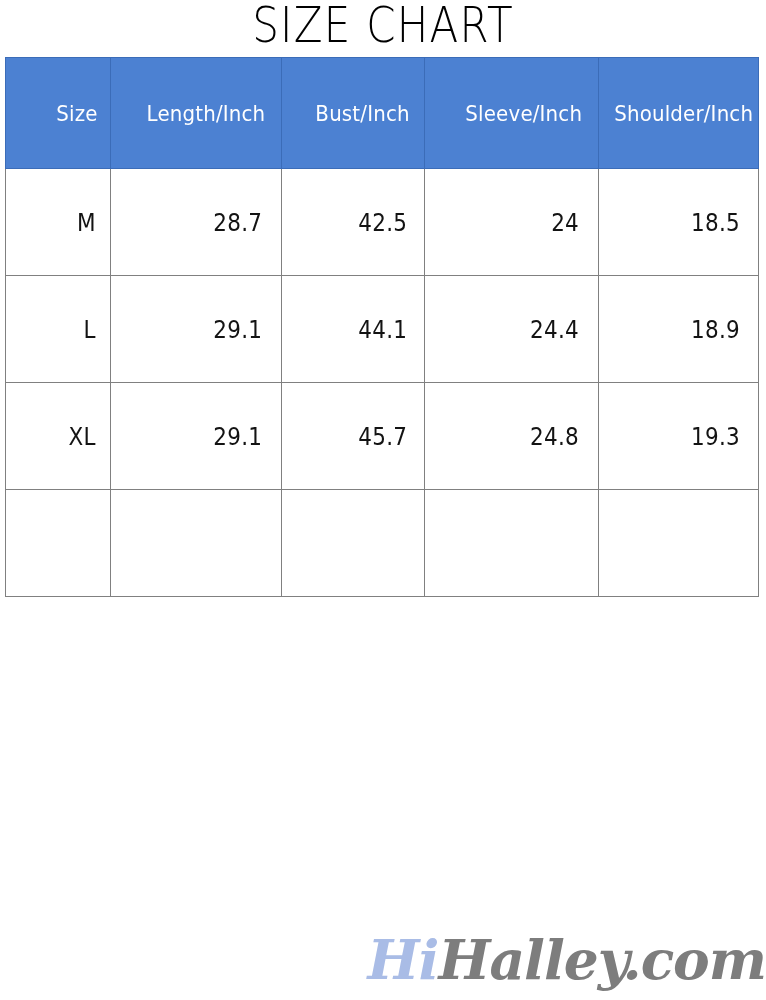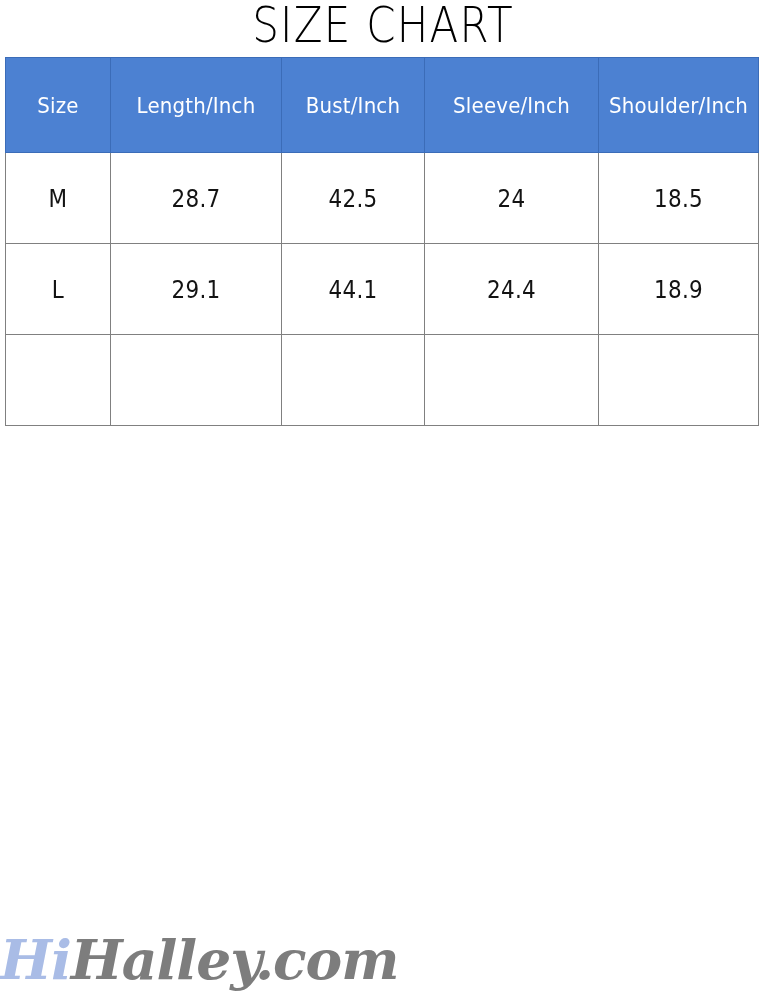--- a/index.html
+++ b/index.html
@@ -52,23 +52,23 @@
 
   .size-table col.c-size     { width: 105px; }
   .size-table col.c-length   { width: 171px; }
   .size-table col.c-bust     { width: 143px; }
   .size-table col.c-sleeve   { width: 174px; }
   .size-table col.c-shoulder { width: 160px; }
 
   .size-table th,
   .size-table td {
     border: 1px solid #808080;
-    text-align: center;
+    text-align: right;
     vertical-align: middle;
-    padding: 0;
+    padding: 8px;
   }
 
   .size-table thead th {
     height: 94px;
     background: #4C81D2;
     border-color: #3b6cb8;
     color: #ffffff;
     font-family: "DejaVu Sans", sans-serif;
     font-weight: 400;
     font-size: 22px;
@@ -95,21 +95,21 @@
     transform: scaleX(0.86);
     white-space: nowrap;
   }
 
   
   .watermark {
     position: absolute;
     left: 0;
     top: 930px;
     width: 766px;
-    text-align: left;
+    text-align: right;
     pointer-events: none;
     white-space: nowrap;
     font-family: "DejaVu Serif", serif;
     font-style: italic;
     font-weight: 700;
     font-size: 55px;
     line-height: 60px;
     letter-spacing: -1px;
   }
   .watermark .wm-hi {
@@ -182,20 +182,37 @@
             <span class="dcell">44.1</span>
           </td>
         <td>
             <span class="dcell">24.4</span>
           </td>
         <td>
             <span class="dcell">18.9</span>
           </td>
       </tr>
       <tr>
+        <td>
+            <span class="dcell">XL</span>
+          </td>
+        <td>
+            <span class="dcell">29.1</span>
+          </td>
+        <td>
+            <span class="dcell">45.7</span>
+          </td>
+        <td>
+            <span class="dcell">24.8</span>
+          </td>
+        <td>
+            <span class="dcell">19.3</span>
+          </td>
+      </tr>
+      <tr>
         <td></td>
         <td></td>
         <td></td>
         <td></td>
         <td></td>
       </tr>
     </tbody>
   </table>
 
   <div class="watermark">

